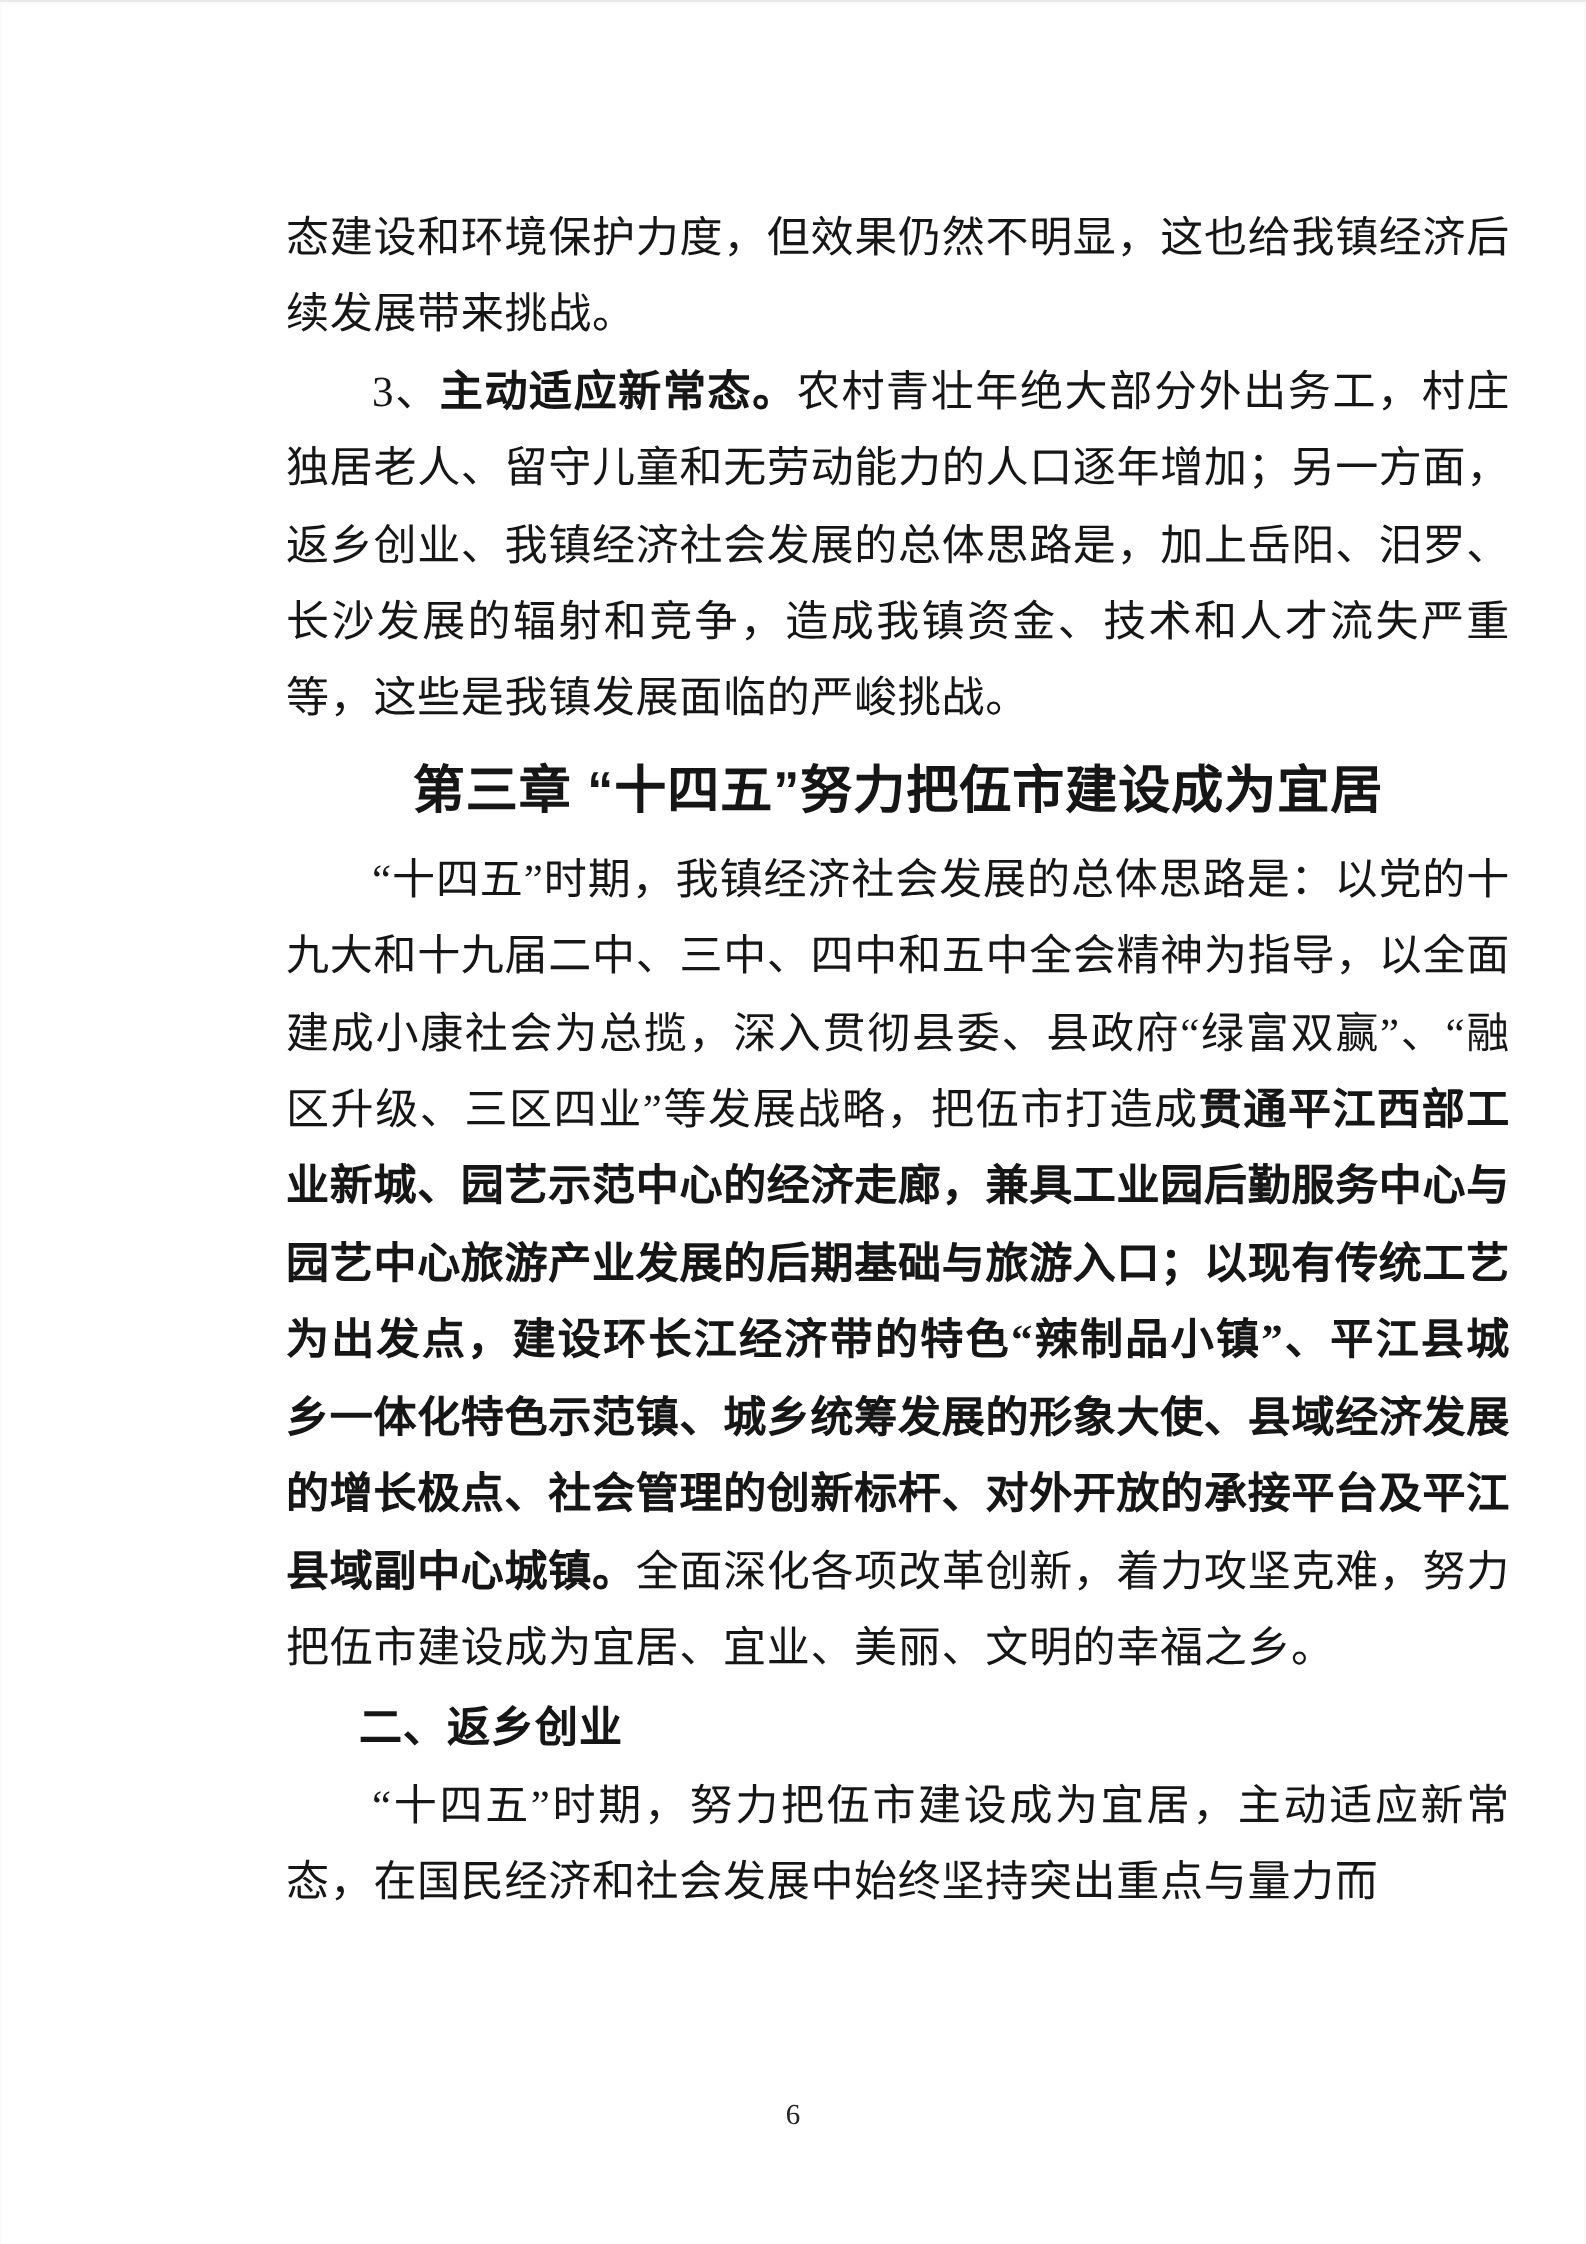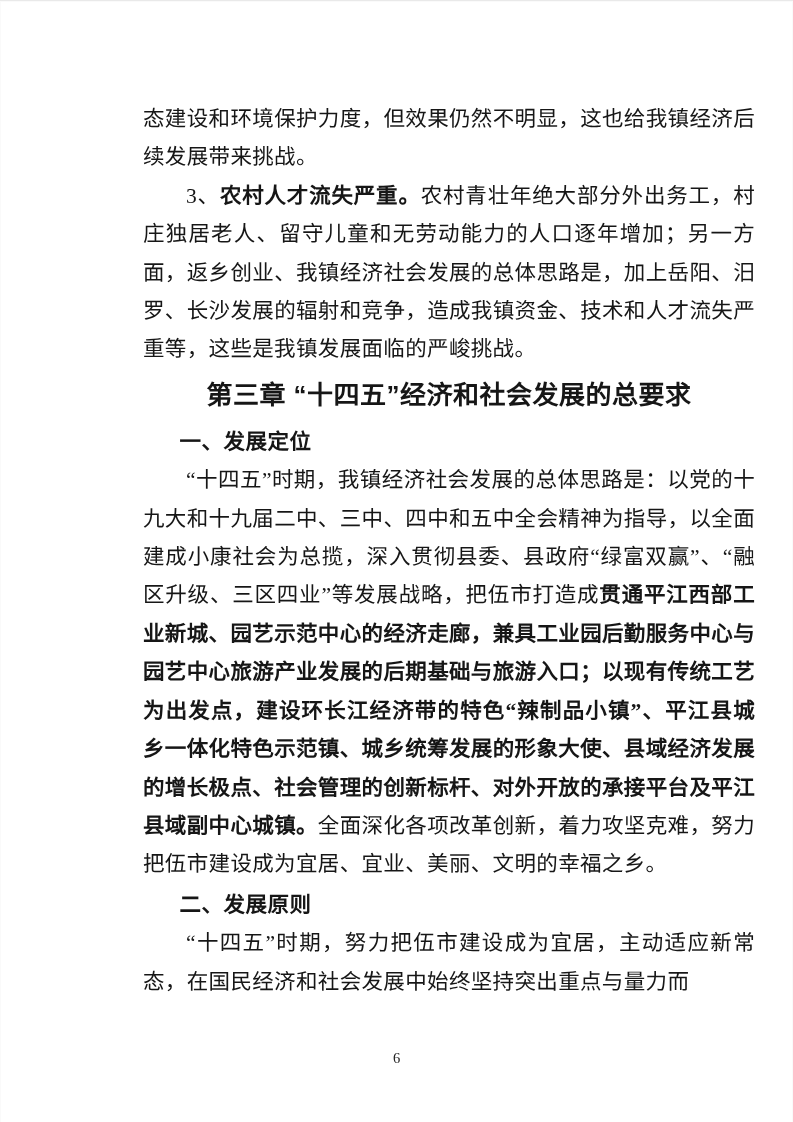--- a/index.html
+++ b/index.html
@@ -69,23 +69,22 @@
     color: #222;
     font-family: "Liberation Serif", serif;
   }
 </style>
 </head>
 <body>
 
 <div class="page">
   <div class="content">
       <p class="para"><span class="">态建设和环境保护力度，但效果仍然不明显，这也给我镇经济后续发展带来挑战。</span></p>
-      <p class="para indent"><span class="">3、</span><span class="bold">农村人才流失严重。</span><span class="">农村青壮年绝大部分外出务工，村庄独居老人、留守儿童和无劳动能力的人口逐年增加；另一方面，返乡创业、我镇经济社会发展的总体思路是，加上岳阳、汨罗、长沙发展的辐射和竞争，造成我镇资金、技术和人才流失严重等，这些是我镇发展面临的严峻挑战。</span></p>
-      <h1 class="chapter-heading">第三章 “十四五”经济和社会发展的总要求</h1>
-      <h2 class="section-heading">一、发展定位</h2>
+      <p class="para indent"><span class="">3、</span><span class="bold">主动适应新常态。</span><span class="">农村青壮年绝大部分外出务工，村庄独居老人、留守儿童和无劳动能力的人口逐年增加；另一方面，返乡创业、我镇经济社会发展的总体思路是，加上岳阳、汨罗、长沙发展的辐射和竞争，造成我镇资金、技术和人才流失严重等，这些是我镇发展面临的严峻挑战。</span></p>
+      <h1 class="chapter-heading">第三章 “十四五”努力把伍市建设成为宜居</h1>
       <p class="para indent"><span class="">“十四五”时期，我镇经济社会发展的总体思路是：以党的十九大和十九届二中、三中、四中和五中全会精神为指导，以全面建成小康社会为总揽，深入贯彻县委、县政府“绿富双赢”、“融区升级、三区四业”等发展战略，把伍市打造成</span><span class="bold">贯通平江西部工业新城、园艺示范中心的经济走廊，兼具工业园后勤服务中心与园艺中心旅游产业发展的后期基础与旅游入口；以现有传统工艺为出发点，建设环长江经济带的特色“辣制品小镇”、平江县城乡一体化特色示范镇、城乡统筹发展的形象大使、县域经济发展的增长极点、社会管理的创新标杆、对外开放的承接平台及平江县域副中心城镇。</span><span class="">全面深化各项改革创新，着力攻坚克难，努力把伍市建设成为宜居、宜业、美丽、文明的幸福之乡。</span></p>
-      <h2 class="section-heading">二、发展原则</h2>
+      <h2 class="section-heading">二、返乡创业</h2>
       <p class="para indent"><span class="">“十四五”时期，努力把伍市建设成为宜居，主动适应新常态，在国民经济和社会发展中始终坚持突出重点与量力而</span></p>
     </div>
   <div class="footer">
     <span>6</span>
   </div>
 </div>
 
 </body></html>

